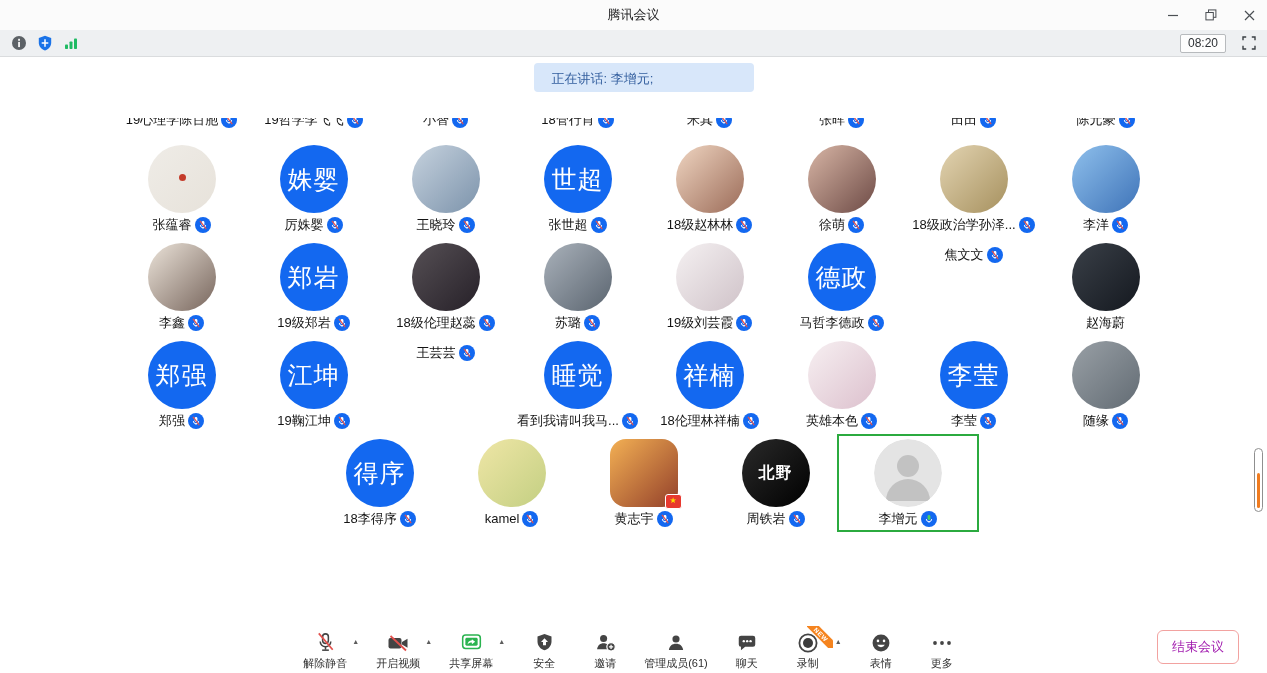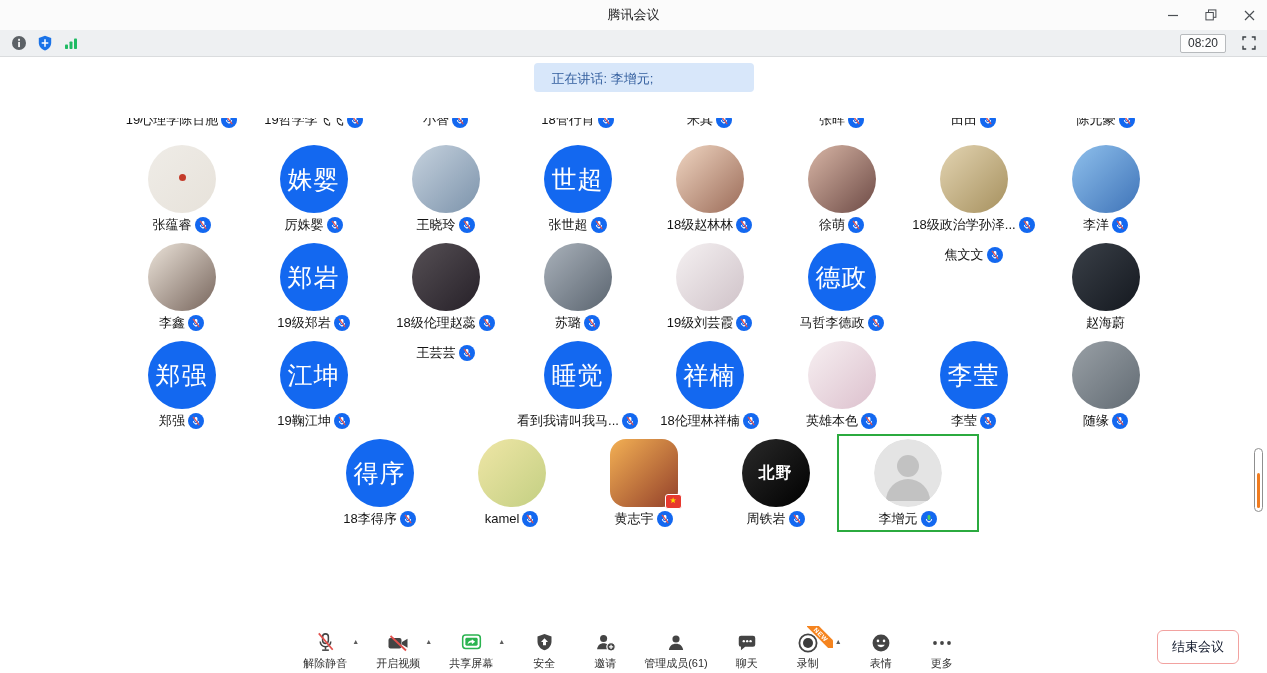--- a/index.html
+++ b/index.html
@@ -44,21 +44,21 @@
 
   
   .toolbar { position:absolute; left:0; right:0; bottom:0; height:46px; background:#fff; display:flex; align-items:flex-start; justify-content:center; gap:17px; padding-top:3px; }
   .toolgroup { display:flex; align-items:flex-start; }
   .tool { display:flex; flex-direction:column; align-items:center; cursor:pointer; position:relative; min-width:44px; }
   .tool .ticon { height:25px; display:flex; align-items:center; justify-content:center; position:relative; }
   .tool .tlabel { font-size:11px; color:#2e2e2e; margin-top:1px; white-space:nowrap; }
   .tool-arrow { font-size:7px; color:#5d5d5d; margin:8px 0 0 5px; cursor:pointer; }
   .new-badge { position:absolute; top:-4px; right:-13px; width:26px; height:22px; overflow:hidden; pointer-events:none; }
   .new-badge span { position:absolute; display:block; transform:rotate(45deg); background:#f5841f; color:#fff; font-size:6.5px; font-weight:700; width:36px; text-align:center; top:4px; left:-4px; padding:1px 0; letter-spacing:.5px; }
-  .endbtn { position:absolute; right:28px; bottom:9px; border:1px solid #f2a2a0; color:#0f172a; background:#fff; border-radius:6px; font-size:13px; padding:7px 14px; cursor:pointer; font-family:inherit; }
+  .endbtn { position:absolute; right:28px; bottom:9px; border:1px solid #f2a2a0; color:#a21caf; background:#fff; border-radius:6px; font-size:13px; padding:7px 14px; cursor:pointer; font-family:inherit; }
 
   
   .scrollcap { position:absolute; right:4px; top:391px; width:9px; height:64px; border:1.5px solid #8f8f8f; border-radius:5px; background:#fff; cursor:pointer; }
   .scrollcap .fill { position:absolute; left:2px; right:2px; top:24px; bottom:3px; background:#f07c20; border-radius:2px; }
 </style>
 </head>
 <body>
 
 <div class="titlebar">
   <span class="title">腾讯会议</span>

